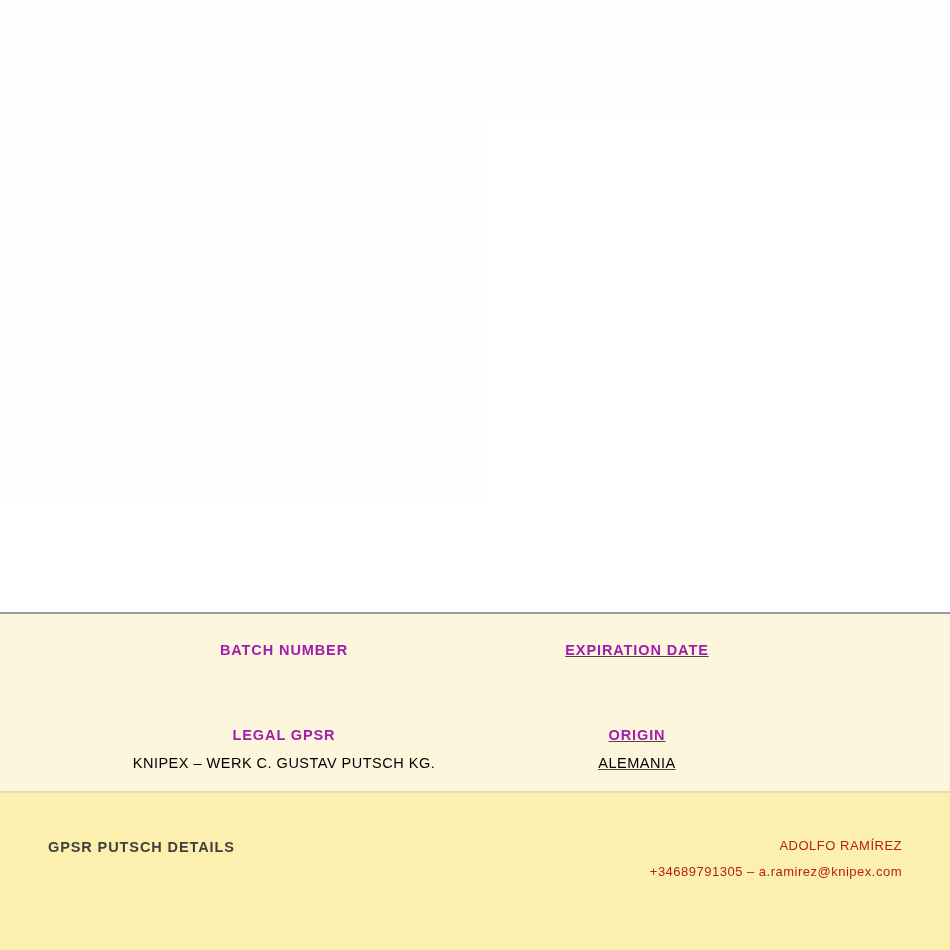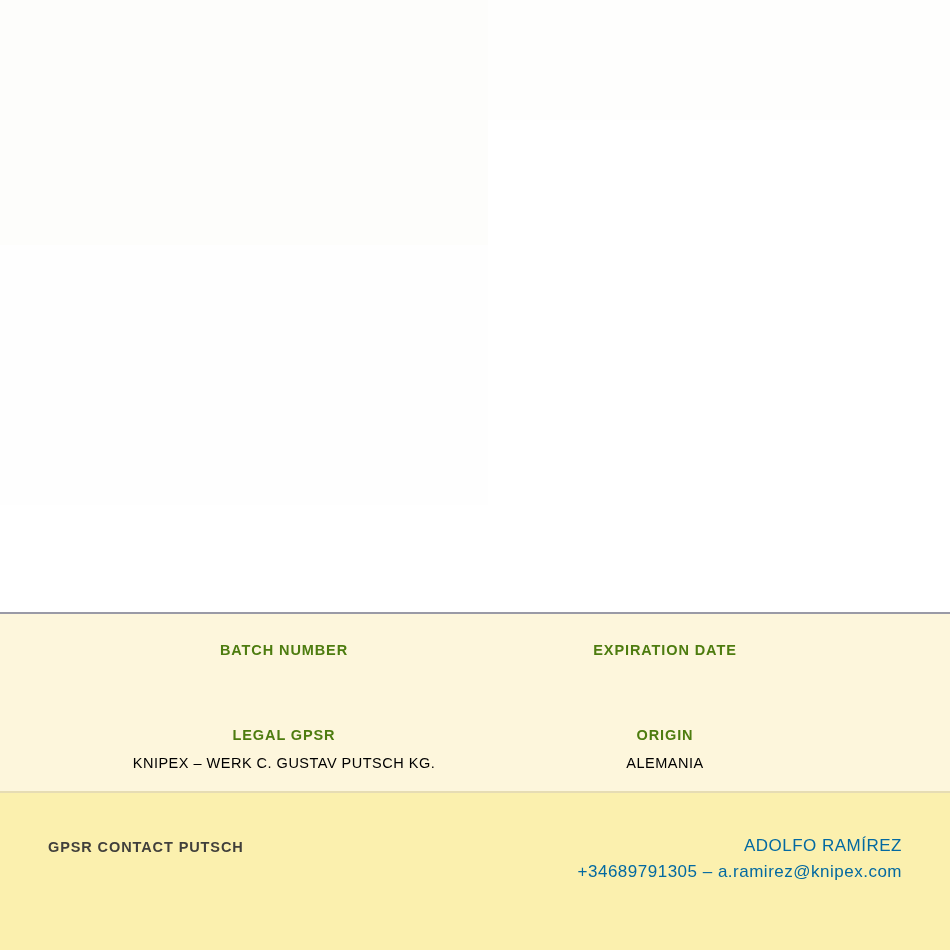--- a/index.html
+++ b/index.html
@@ -68,27 +68,27 @@
     top: 793px;
     width: 950px;
     height: 157px;
     background: #fbf0ae;
   }
   .col {
     position: absolute;
     text-align: center;
   }
   .col-left  { left: 64px;  width: 440px; }
-  .col-right { left: 504px; width: 322px; }
+  .col-right { left: 476px; width: 322px; text-decoration: underline; }
 
   .field-title {
     font-size: 14.5px;
     font-weight: bold;
     letter-spacing: 0.9px;
-    color: #4d7c0f;
+    color: #a21caf;
     white-space: nowrap;
   }
   .field-value {
     font-size: 14.5px;
     font-weight: normal;
     letter-spacing: 0.5px;
     color: #000000;
     white-space: nowrap;
   }
   .row-batch   { top: 28px; }
@@ -106,23 +106,23 @@
     color: #403f3b;
     white-space: nowrap;
   }
   .gpsr-lines {
     position: absolute;
     right: 48px;
     top: 40px;
     text-align: right;
   }
   .gpsr-lines div {
-    font-size: 17px;
+    font-size: 13px;
     letter-spacing: 0.5px;
-    color: #0369a1;
+    color: #b91c1c;
     line-height: 26px;
     white-space: nowrap;
   }
 </style>
 </head>
 <body>
 
 <div class="page">
 
   <div class="label-area">
@@ -157,20 +157,20 @@
     </div>
     <div class="col col-right row-legal">
       <div class="field-title">ORIGIN</div>
     </div>
 
   </div>
 
   <div class="band-divider"></div>
 
   <div class="band-b">
-    <div class="gpsr-title">GPSR CONTACT PUTSCH</div>
+    <div class="gpsr-title">GPSR PUTSCH DETAILS</div>
     <div class="gpsr-lines">
       <div>ADOLFO RAMÍREZ</div>
       <div>+34689791305 – a.ramirez@knipex.com</div>
     </div>
   </div>
 
 </div>
 
 </body></html>

